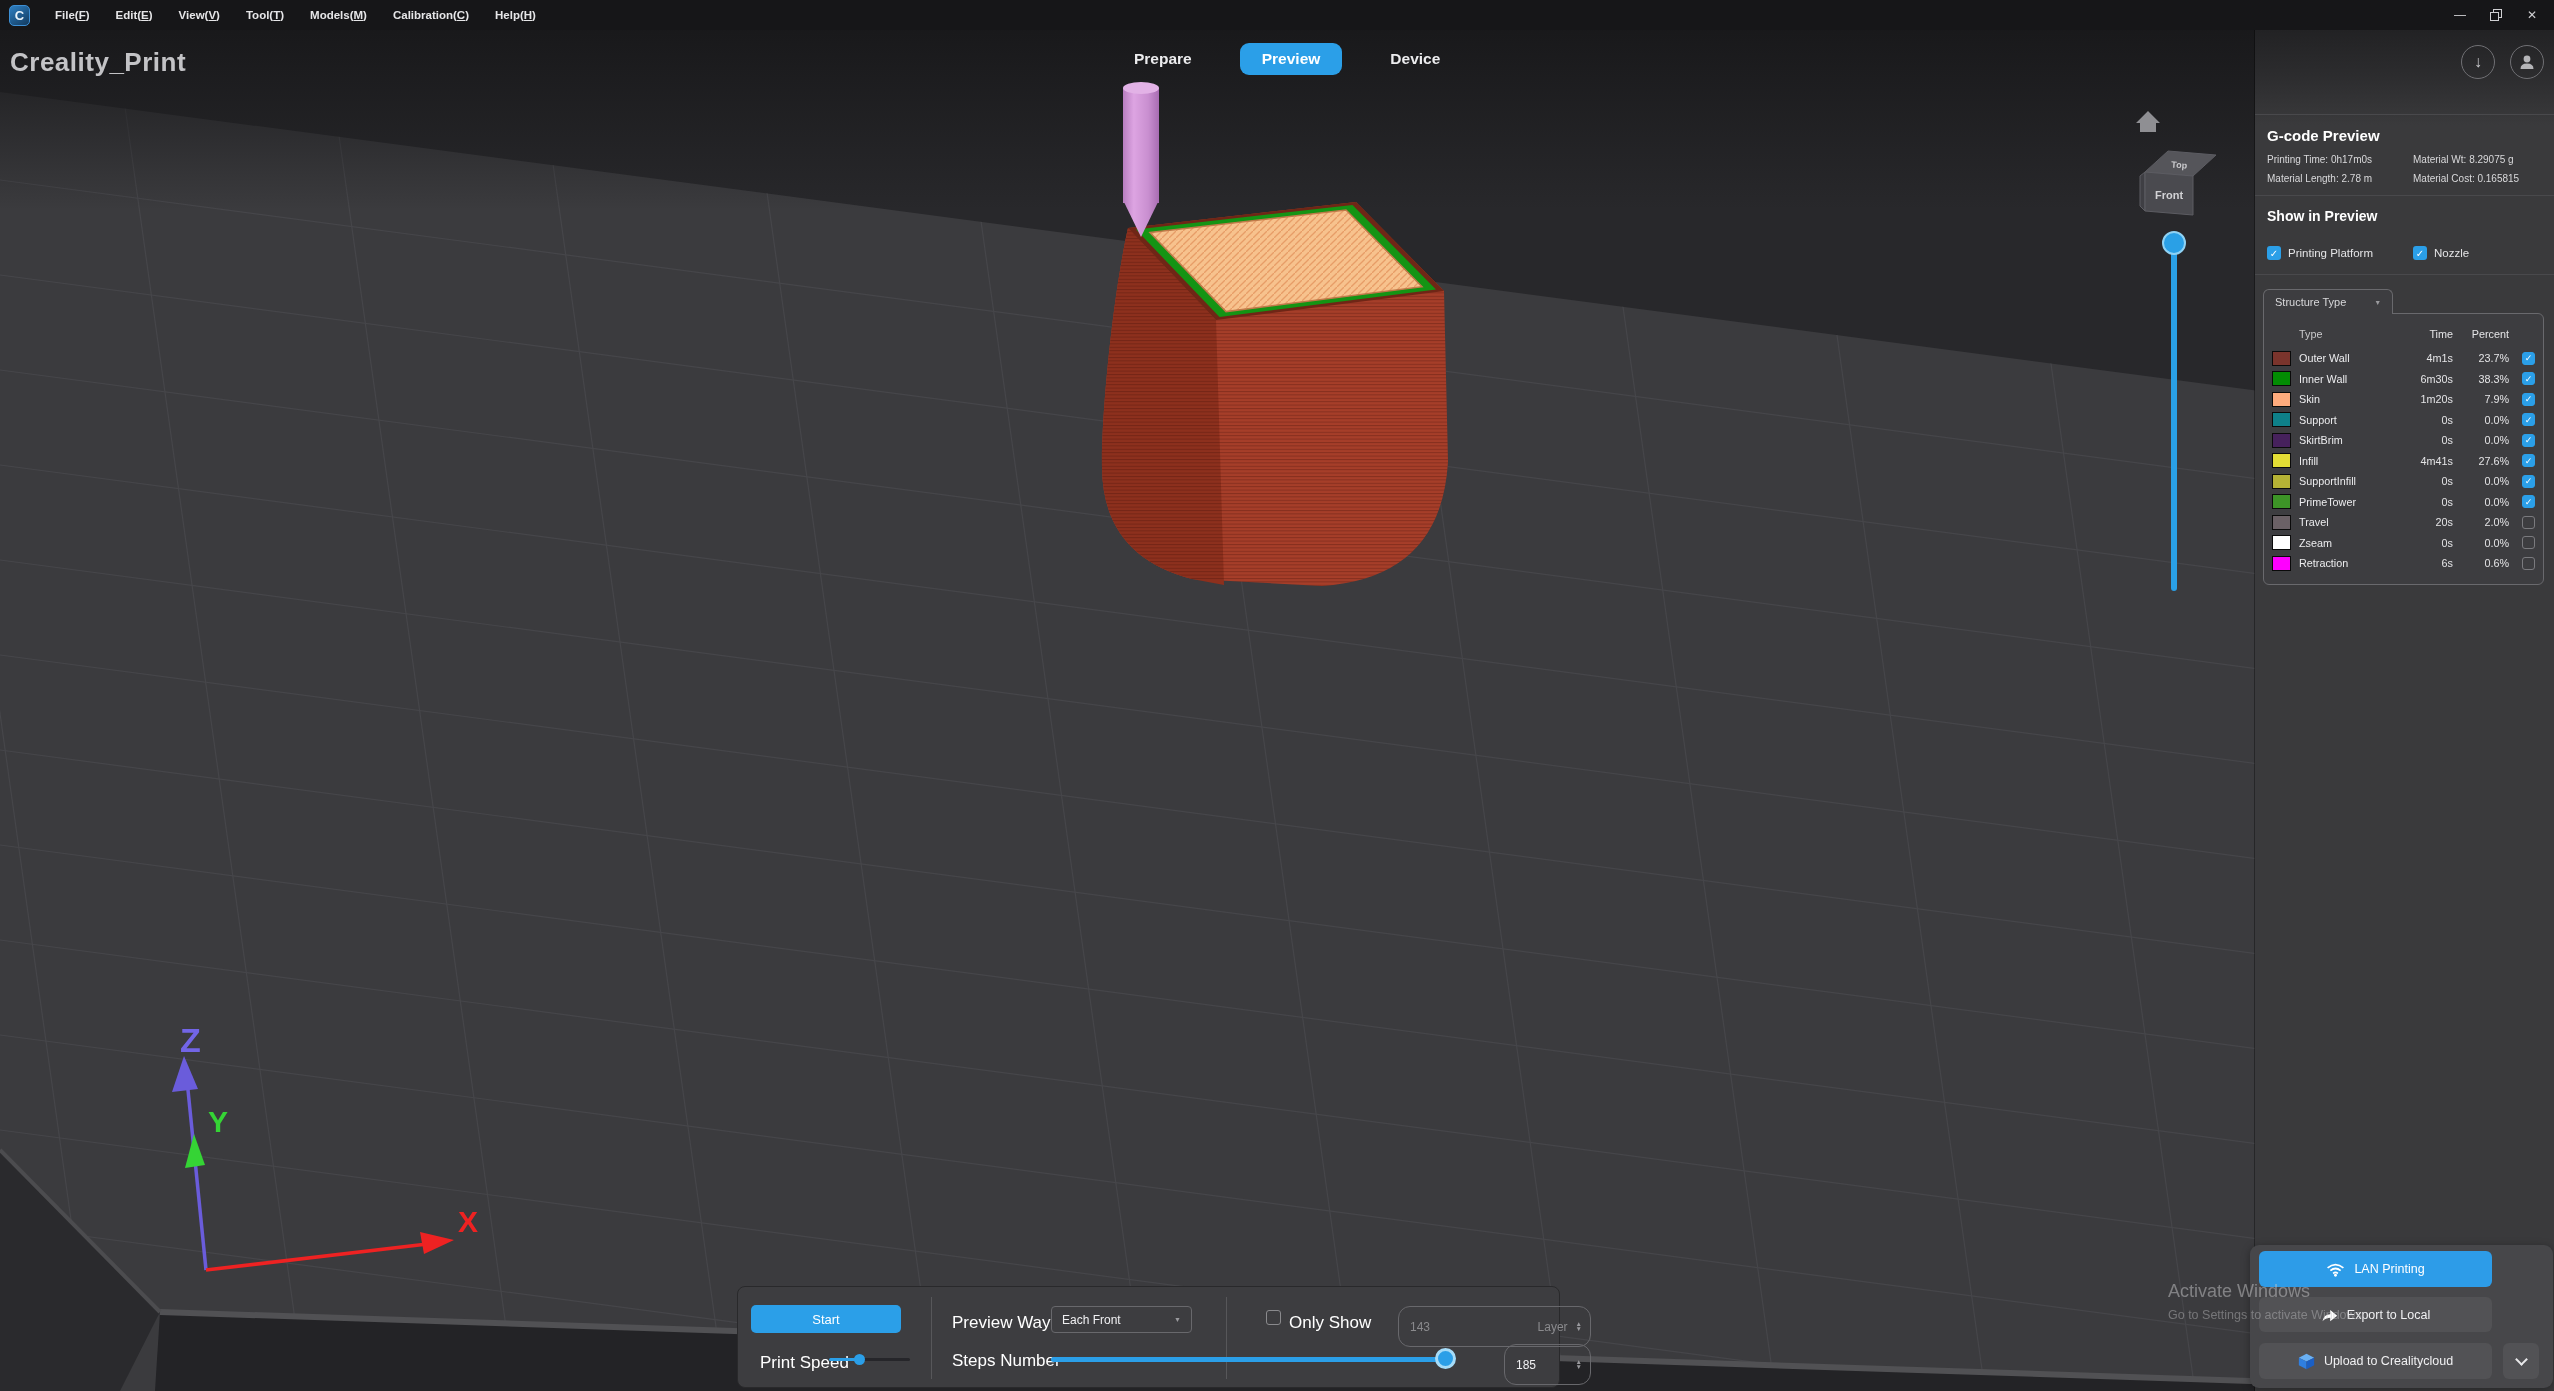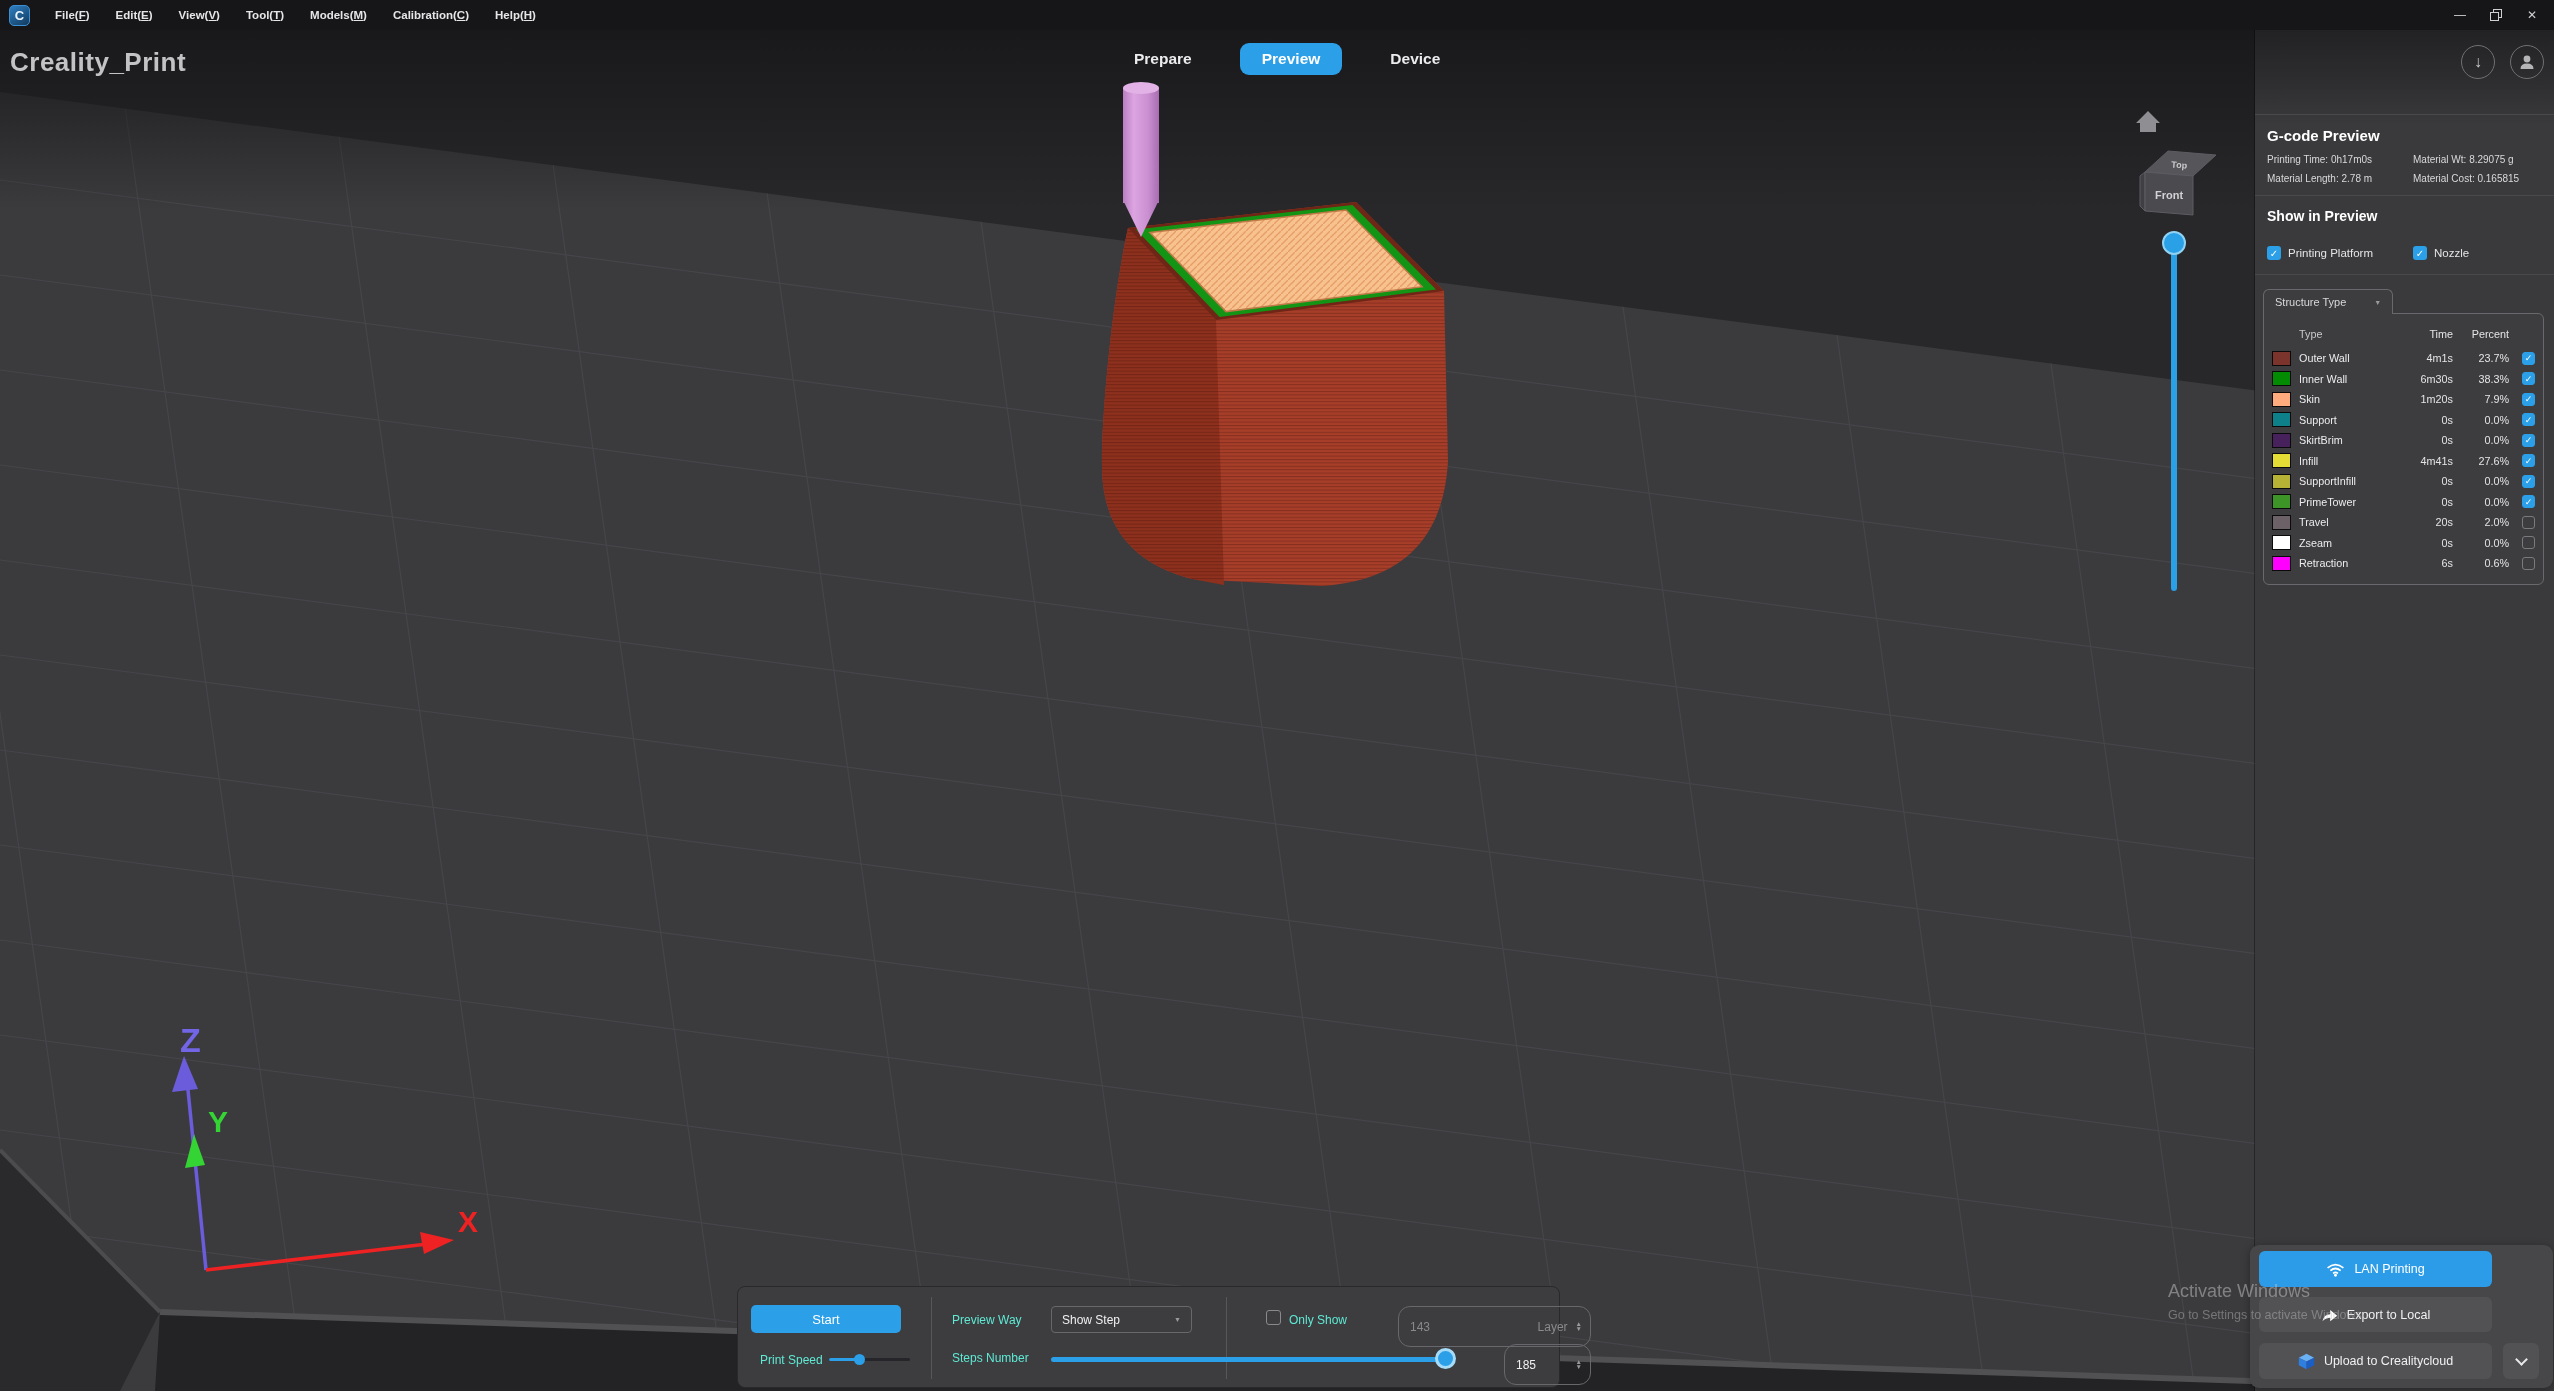--- a/index.html
+++ b/index.html
@@ -60,21 +60,21 @@
   .t-check { justify-self:end; width:13px; height:13px; border-radius:3px; border:1px solid #7a7a7e;
              display:flex; align-items:center; justify-content:center; font-size:9px; color:#fff; }
   .t-check.on { background:#2b9fe8; border-color:#2b9fe8; }
 
   
   .playbar { position:absolute; left:737px; top:1286px; width:823px; height:102px; background:#3d3d40;
              border:1px solid #29292b; border-radius:8px; z-index:5; color:#e3e3e5; }
   .playbar .vdiv { position:absolute; top:10px; width:1px; height:82px; background:#57575a; }
   .btn-start { position:absolute; left:13px; top:18px; width:150px; height:28px; background:#2b9fe8; color:#fff;
                border-radius:5px; font-size:13px; display:flex; align-items:center; justify-content:center; }
-  .lbl { position:absolute; font-size:12px; color:#5eead4; }
+  .lbl { position:absolute; font-size:17px; color:#ffffff; }
   .dropdown { position:absolute; left:313px; top:19px; width:141px; height:27px; border:1px solid #68686c;
               border-radius:4px; display:flex; align-items:center; justify-content:space-between; padding:0 10px;
               font-size:12px; color:#f0f0f2; }
   .ps-track { position:absolute; left:91px; top:71px; width:81px; height:3px; background:#26262a; border-radius:2px; }
   .ps-fill { width:36%; height:3px; background:#2b9fe8; border-radius:2px; }
   .ps-thumb { position:absolute; left:-5px; top:-4px; width:11px; height:11px; border-radius:50%; background:#2b9fe8; }
   .steps-track { position:absolute; left:313px; top:70px; width:398px; height:5px; background:#2b9fe8; border-radius:3px; }
   .steps-thumb { position:absolute; left:697px; top:61px; width:21px; height:21px; border-radius:50%;
                  background:#2b9fe8; border:3px solid #a6dcf8; }
   .small-chk { position:absolute; left:528px; top:23px; width:15px; height:15px; border:1.5px solid #8a8a8d; border-radius:3px; }
@@ -401,21 +401,21 @@
   <div class="playbar">
     <div class="btn-start">Start</div>
     <div class="vdiv" style="left:193px;"></div>
     <div class="lbl" style="left:22px; top:66px;">Print Speed</div>
     <div class="ps-track">
       <div class="ps-fill"></div>
       <div class="ps-thumb" style="left:25px;"></div>
     </div>
     <div class="lbl" style="left:214px; top:26px;">Preview Way</div>
     <div class="dropdown">
-      <span>Show Step</span>
+      <span>Each Front</span>
       <span class="dd-arrow">▼</span>
     </div>
     <div class="vdiv" style="left:488px;"></div>
     <div class="small-chk"></div>
     <div class="lbl" style="left:551px; top:26px;">Only Show</div>
     <div class="num-box" style="left:616px; top:19px; width:193px; justify-content:space-between; color:#8a8a8d;">
       <span>143</span>
       <span style="display:flex; align-items:center;">
         <span>Layer</span>
         <span class="spinners">

